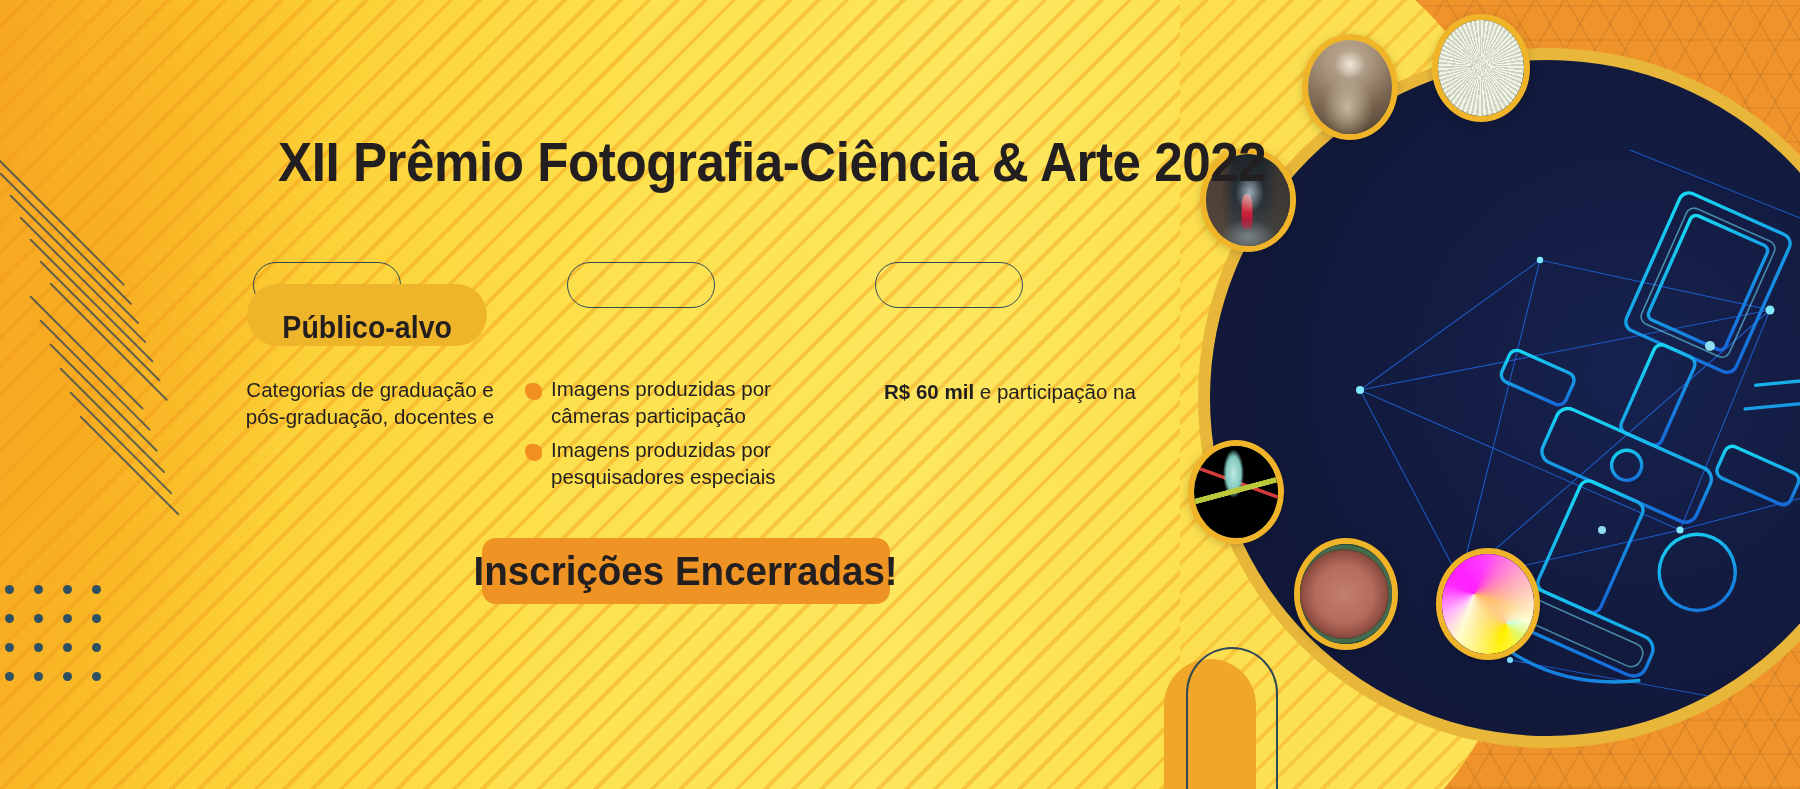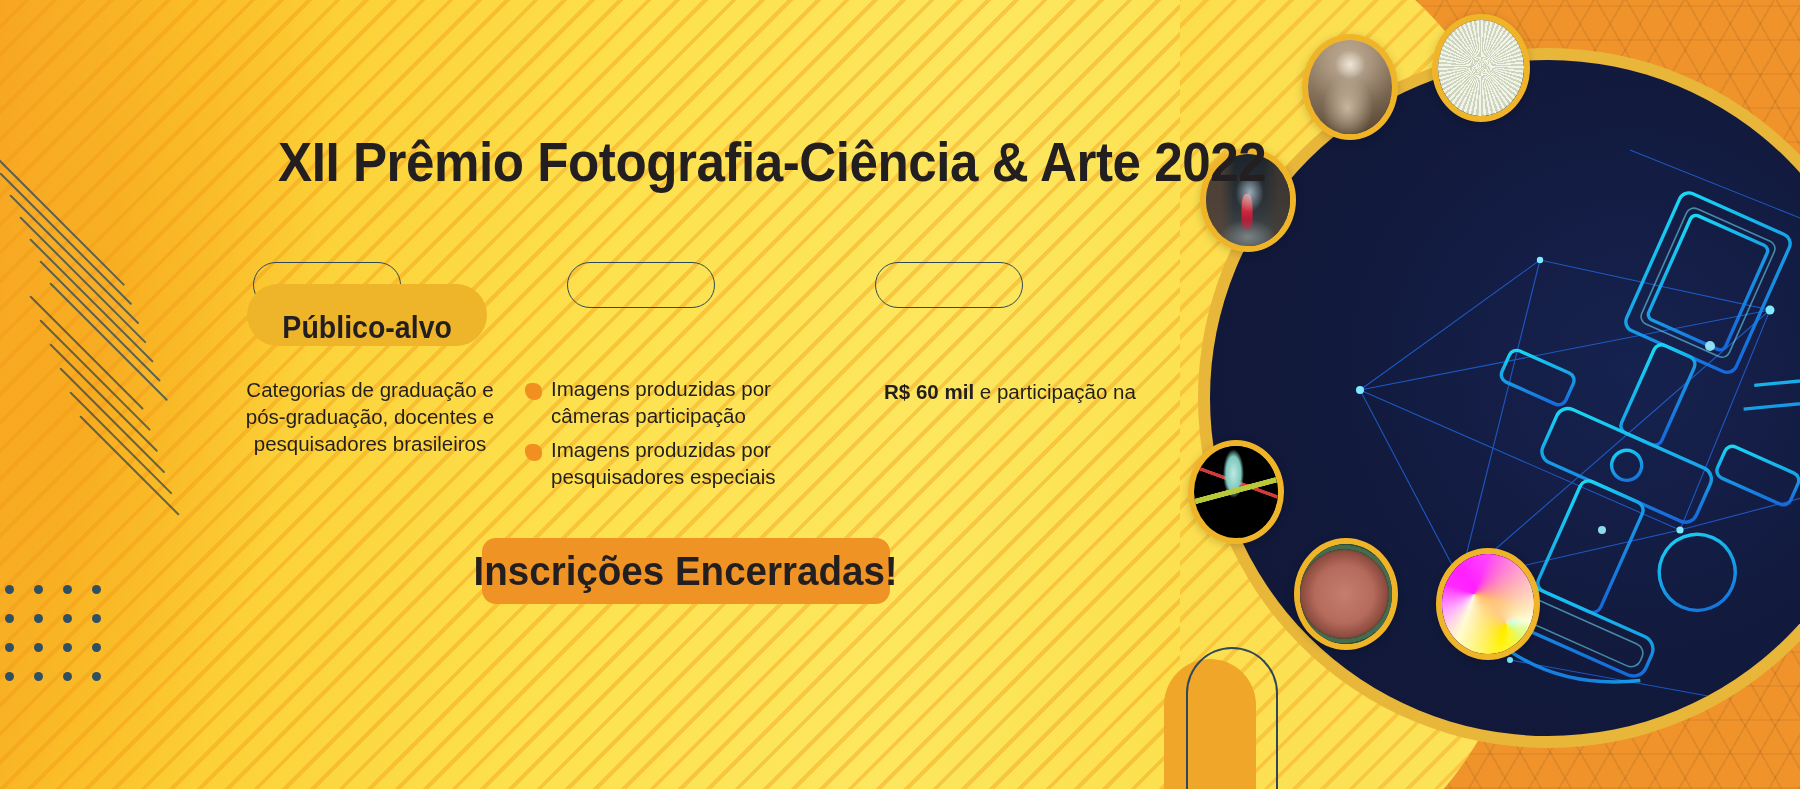--- a/index.html
+++ b/index.html
@@ -407,21 +407,20 @@
       <div class="col col-1 c1">
         <div class="pill-wrap">
           <div class="pill-outline"></div>
           <div class="pill-solid">
             <span class="pill-label">Público-alvo</span>
           </div>
         </div>
         <div class="body-text">
           <div>Categorias de graduação e</div>
           <div>pós-graduação, docentes e</div>
-          <div>pesquisadores brasileiros</div>
         </div>
       </div>
 
       <div class="col col-2 c2">
         <div class="pill-wrap">
           <div class="pill-outline"></div>
         </div>
         <div class="bullets">
           <div class="bullet">
             <span class="bullet-dot"></span>

